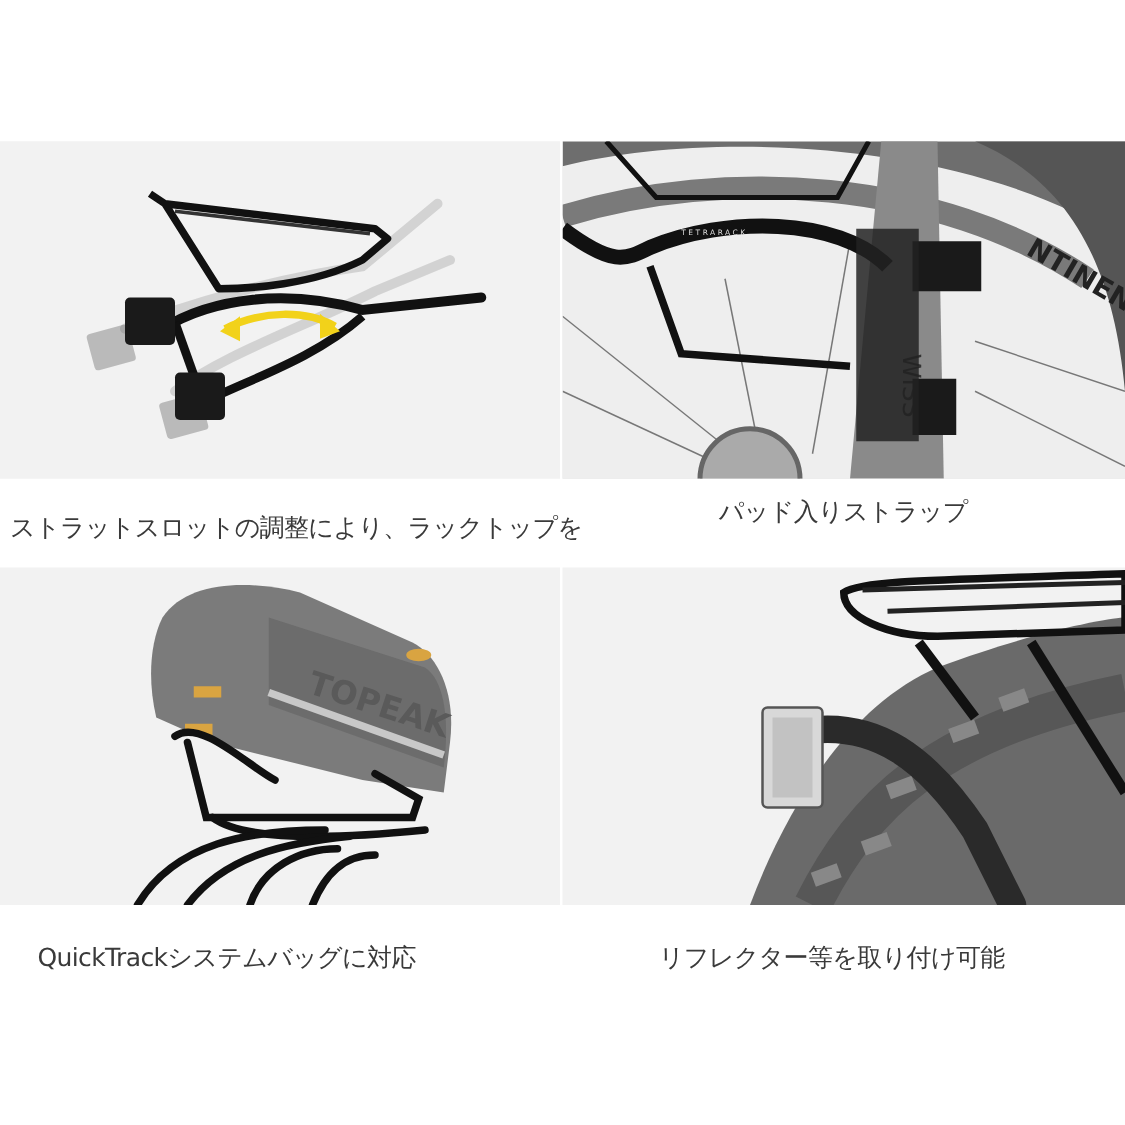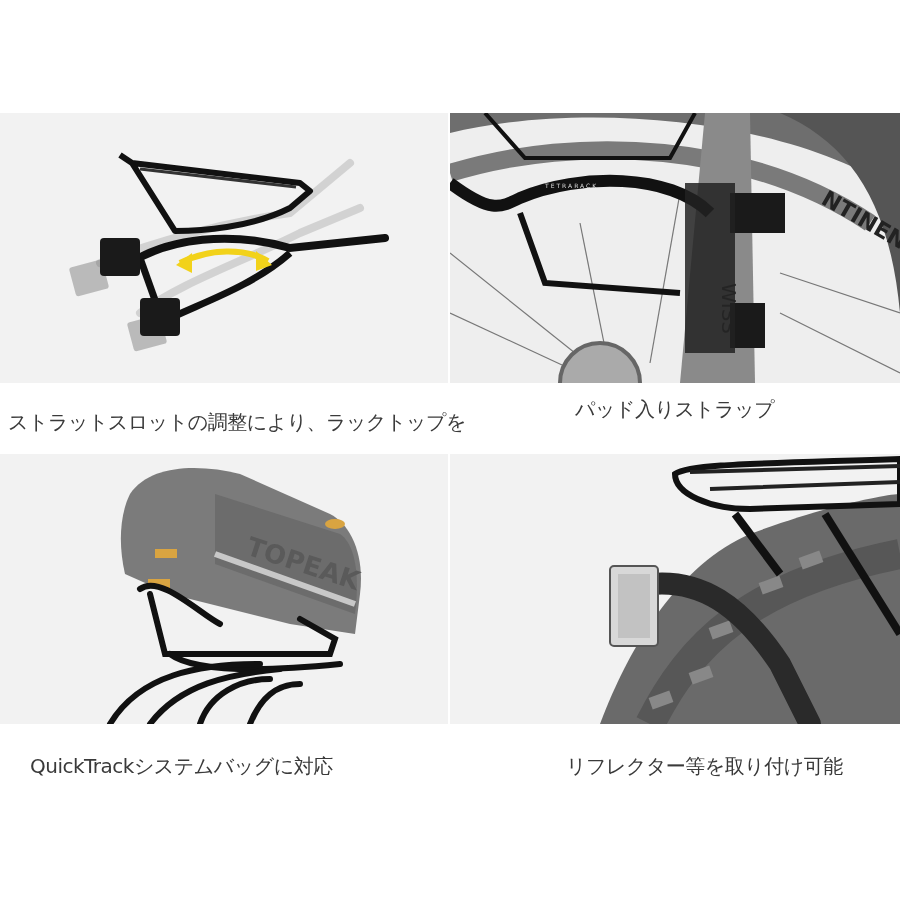--- a/index.html
+++ b/index.html
@@ -131,15 +131,15 @@
 
     <path d="M285 60 L330 120" stroke="#111" stroke-width="8"></path>
     <path d="M375 60 L450 180" stroke="#111" stroke-width="8"></path>
 
     <path d="M200 130 C250 125 290 150 330 210 L360 270" fill="none" stroke="#2a2a2a" stroke-width="22" stroke-linecap="round"></path>
 
     <rect x="160" y="112" width="48" height="80" rx="4" fill="#d8d8d8" stroke="#555" stroke-width="2"></rect>
     <rect x="168" y="120" width="32" height="64" fill="#c2c2c2"></rect>
   </svg>
 </div>
-<div class="caption" style="left:566px;top:733px;">
+<div class="caption" style="left:527px;top:733px;">
   <div>リフレクター等を取り付け可能</div>
 </div>
 
 </body></html>

